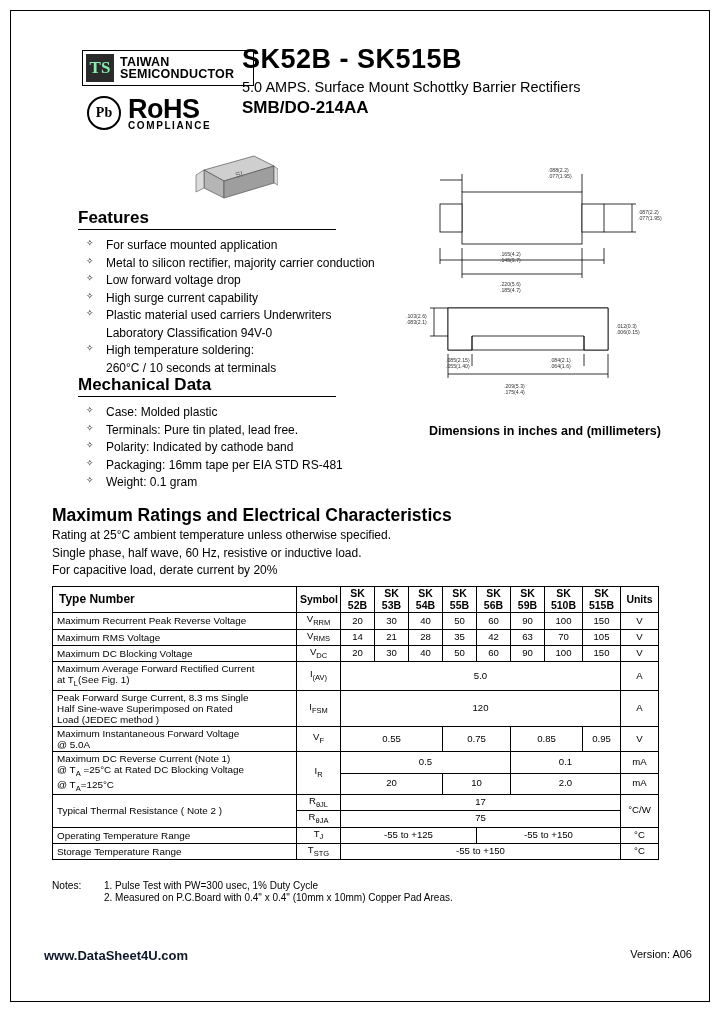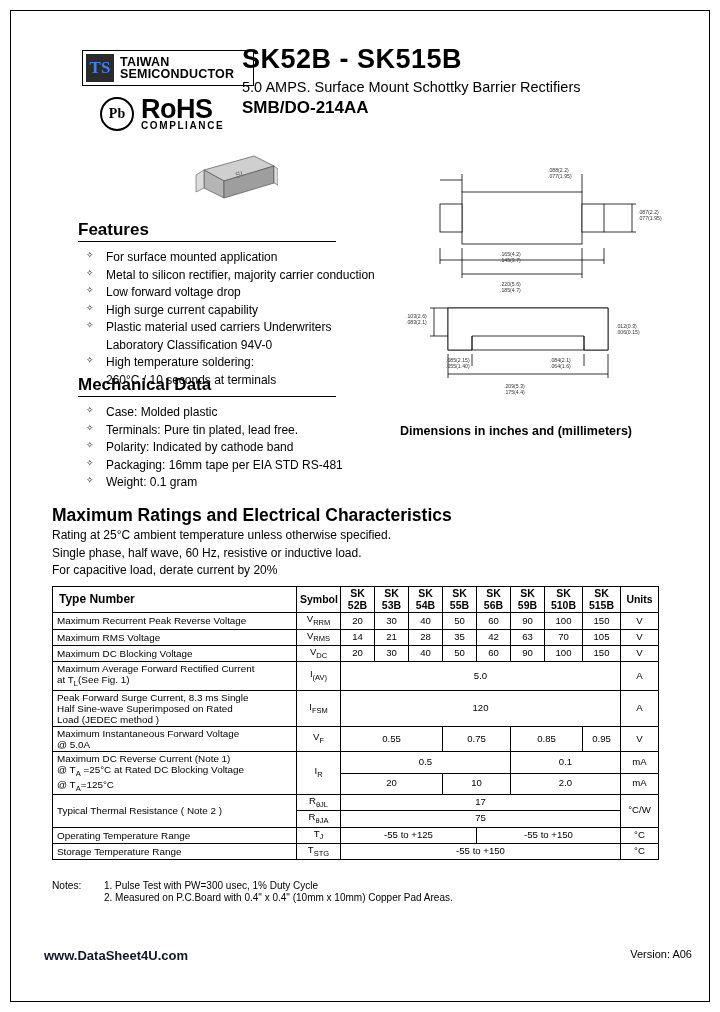--- a/index.html
+++ b/index.html
@@ -41,42 +41,41 @@
     width: 170px; height: 34px;
     border: 1px solid #000;
     display: flex;
     align-items: center;
     background: #fff;
   }
   .logo-sq {
     width: 28px; height: 28px;
     margin-left: 3px;
     background: #2b2b2b;
-    color: #3b82f6;
+    color: #86efac;
     font-weight: bold;
     font-size: 17px;
     display: flex;
     align-items: center;
     justify-content: center;
     font-family: "Liberation Serif", serif;
   }
   .logo-text {
     margin-left: 6px;
     line-height: 1.0;
   }
   .logo-text div {
     font-size: 12.5px;
     font-weight: bold;
     letter-spacing: 0.2px;
   }
   .rohs-wrap {
     position: absolute;
-    left: 80px; top: 78px;
+    left: 67px; top: 78px;
     display: flex;
-    align-items: center;
   }
   .pb-circle {
     width: 30px; height: 30px;
     border: 2px solid #000;
     border-radius: 50%;
     display: flex;
     align-items: center;
     justify-content: center;
     font-weight: bold;
     font-size: 14px;
@@ -128,35 +127,35 @@
   
   .drawing {
     position: absolute;
     left: 400px; top: 160px;
     width: 280px; height: 240px;
   }
   .dim-caption {
     position: absolute;
     left: 400px; top: 424px;
     width: 290px;
+    text-align: center;
     font-size: 12.5px;
     font-weight: bold;
   }
 
   
   .sect-title {
     font-size: 17px;
     font-weight: bold;
     font-family: "Liberation Sans", sans-serif;
   }
   .features {
     position: absolute;
     left: 78px; top: 208px;
     width: 300px;
-    margin-top: 12px;
   }
   .rule {
     border-bottom: 1.5px solid #000;
     width: 258px;
     margin-top: 1px;
   }
   ul.dlist {
     list-style: none;
     margin: 8px 0 0 0;
     padding: 0;

